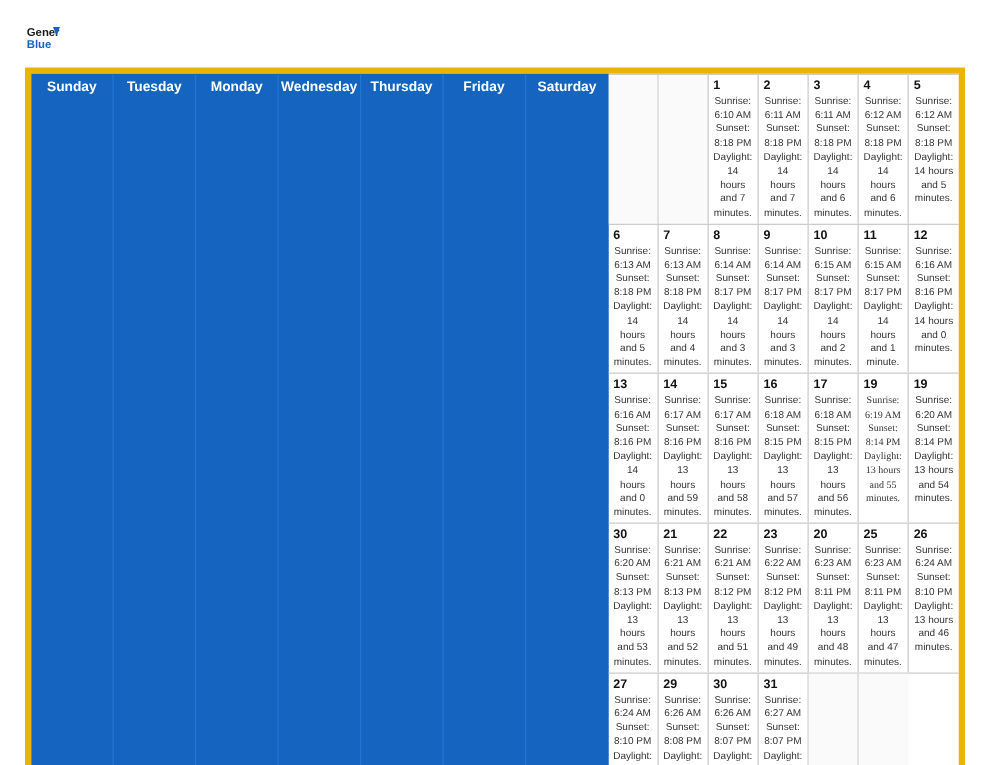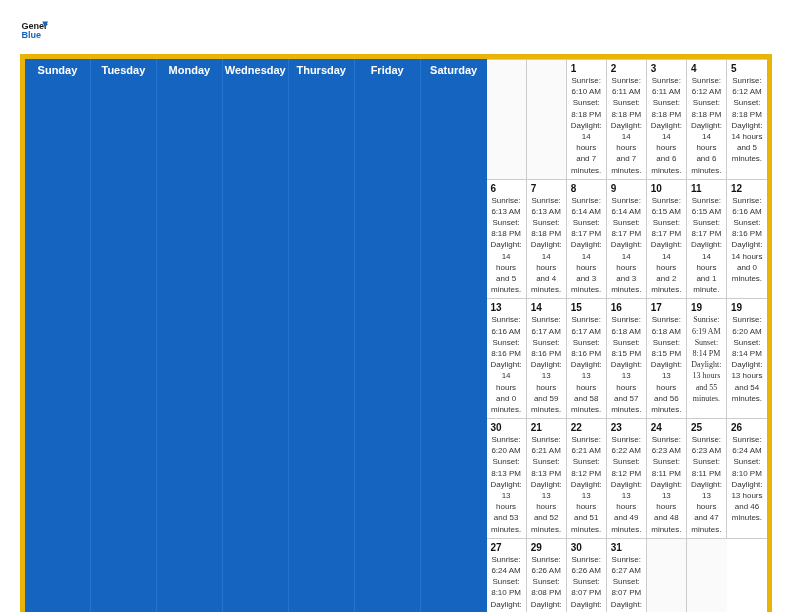--- a/index.html
+++ b/index.html
@@ -269,21 +269,21 @@
 Sunset: 8:12 PM
 Daylight: 13 hours and 51 minutes.</div>
           </div>
           <div class="cal-cell">
             <div class="day-num">23</div>
             <div class="day-info" style="white-space: pre-line;">Sunrise: 6:22 AM
 Sunset: 8:12 PM
 Daylight: 13 hours and 49 minutes.</div>
           </div>
           <div class="cal-cell">
-            <div class="day-num">24</div>
+            <div class="day-num">20</div>
             <div class="day-info" style="white-space: pre-line;">Sunrise: 6:23 AM
 Sunset: 8:11 PM
 Daylight: 13 hours and 48 minutes.</div>
           </div>
           <div class="cal-cell">
             <div class="day-num">25</div>
             <div class="day-info" style="white-space: pre-line;">Sunrise: 6:23 AM
 Sunset: 8:11 PM
 Daylight: 13 hours and 47 minutes.</div>
           </div>

